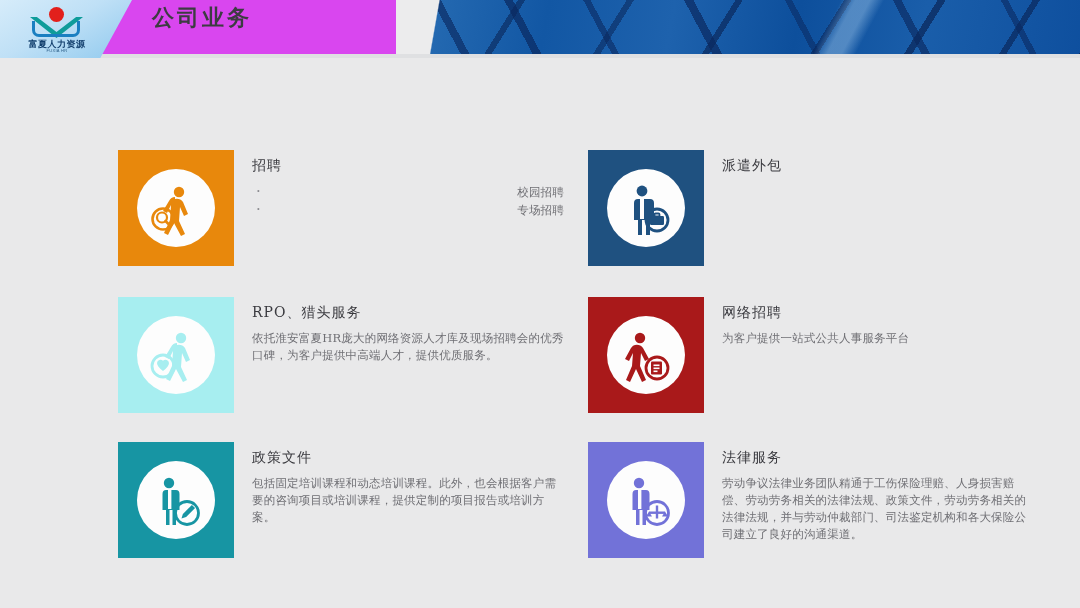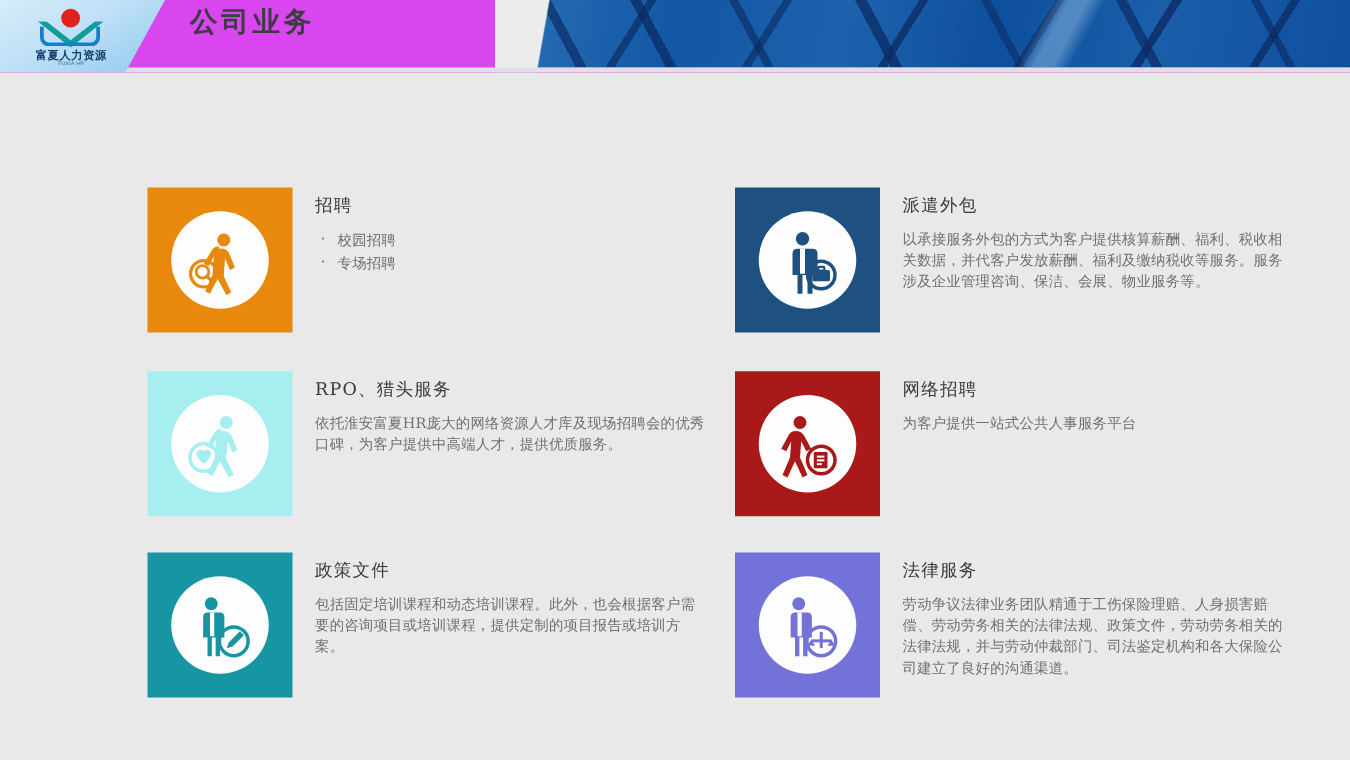--- a/index.html
+++ b/index.html
@@ -187,20 +187,21 @@
     color: #6f6f74;
     line-height: 17px;
     font-family: "DejaVu Serif", serif;
     letter-spacing: .2px;
     margin: 0;
   }
   .card-bullets {
     margin: 2px 0 0 0;
     padding: 0 0 0 18px;
     list-style: none;
+    text-align: right;
   }
   .card-bullets li {
     position: relative;
     font-size: 11.5px;
     color: #6f6f74;
     line-height: 18px;
     font-family: "DejaVu Serif", serif;
     letter-spacing: .2px;
   }
   .card-bullets li:before {
@@ -262,21 +263,20 @@
         <circle cx="35" cy="22" r="5.4" fill="#1f5180"></circle>
         <path d="M27 30 h16 q4 0 4 4 v17 h-4 v15 h-4 v-15 h-4 v15 h-4 v-15 h-4 v-17 q0 -4 4 -4 z" fill="#1f5180"></path>
         <rect x="33" y="30" width="4" height="20" fill="#fdfdfd"></rect>
         <circle cx="50" cy="51" r="11" fill="none" stroke="#1f5180" stroke-width="2.8"></circle>
         <rect x="43" y="47" width="14" height="9" rx="1.2" fill="#1f5180"></rect>
         <rect x="47.5" y="44.5" width="5" height="3" rx="1" fill="none" stroke="#1f5180" stroke-width="1.8"></rect>
       </svg>
     </div>
     <div class="card-body">
       <div class="card-title">派遣外包</div>
-      <p class="card-desc">以承接服务外包的方式为客户提供核算薪酬、福利、税收相关数据，并代客户发放薪酬、福利及缴纳税收等服务。服务涉及企业管理咨询、保洁、会展、物业服务等。</p>
     </div>
   </div>
 
   <div class="card card-col-left card-row-2">
     <div class="card-icon" style="background:#a7eef0">
       <div class="icon-circle"></div>
       <svg class="icon-svg" viewBox="0 0 78 78">
         <circle cx="44" cy="22" r="5.2" fill="#a7eef0"></circle>
         <path d="M40 29 q5 -1 8 3 l5 12 -4 2 -4 -9 -1 14 6 13 -4 2 -7 -13 -6 12 -4 -2 6 -13 1 -15 -4 8 -4 -2 6 -10 q2 -4 6 -4 z" fill="#a7eef0"></path>
         <circle cx="26" cy="50" r="11" fill="none" stroke="#a7eef0" stroke-width="2.8"></circle>

